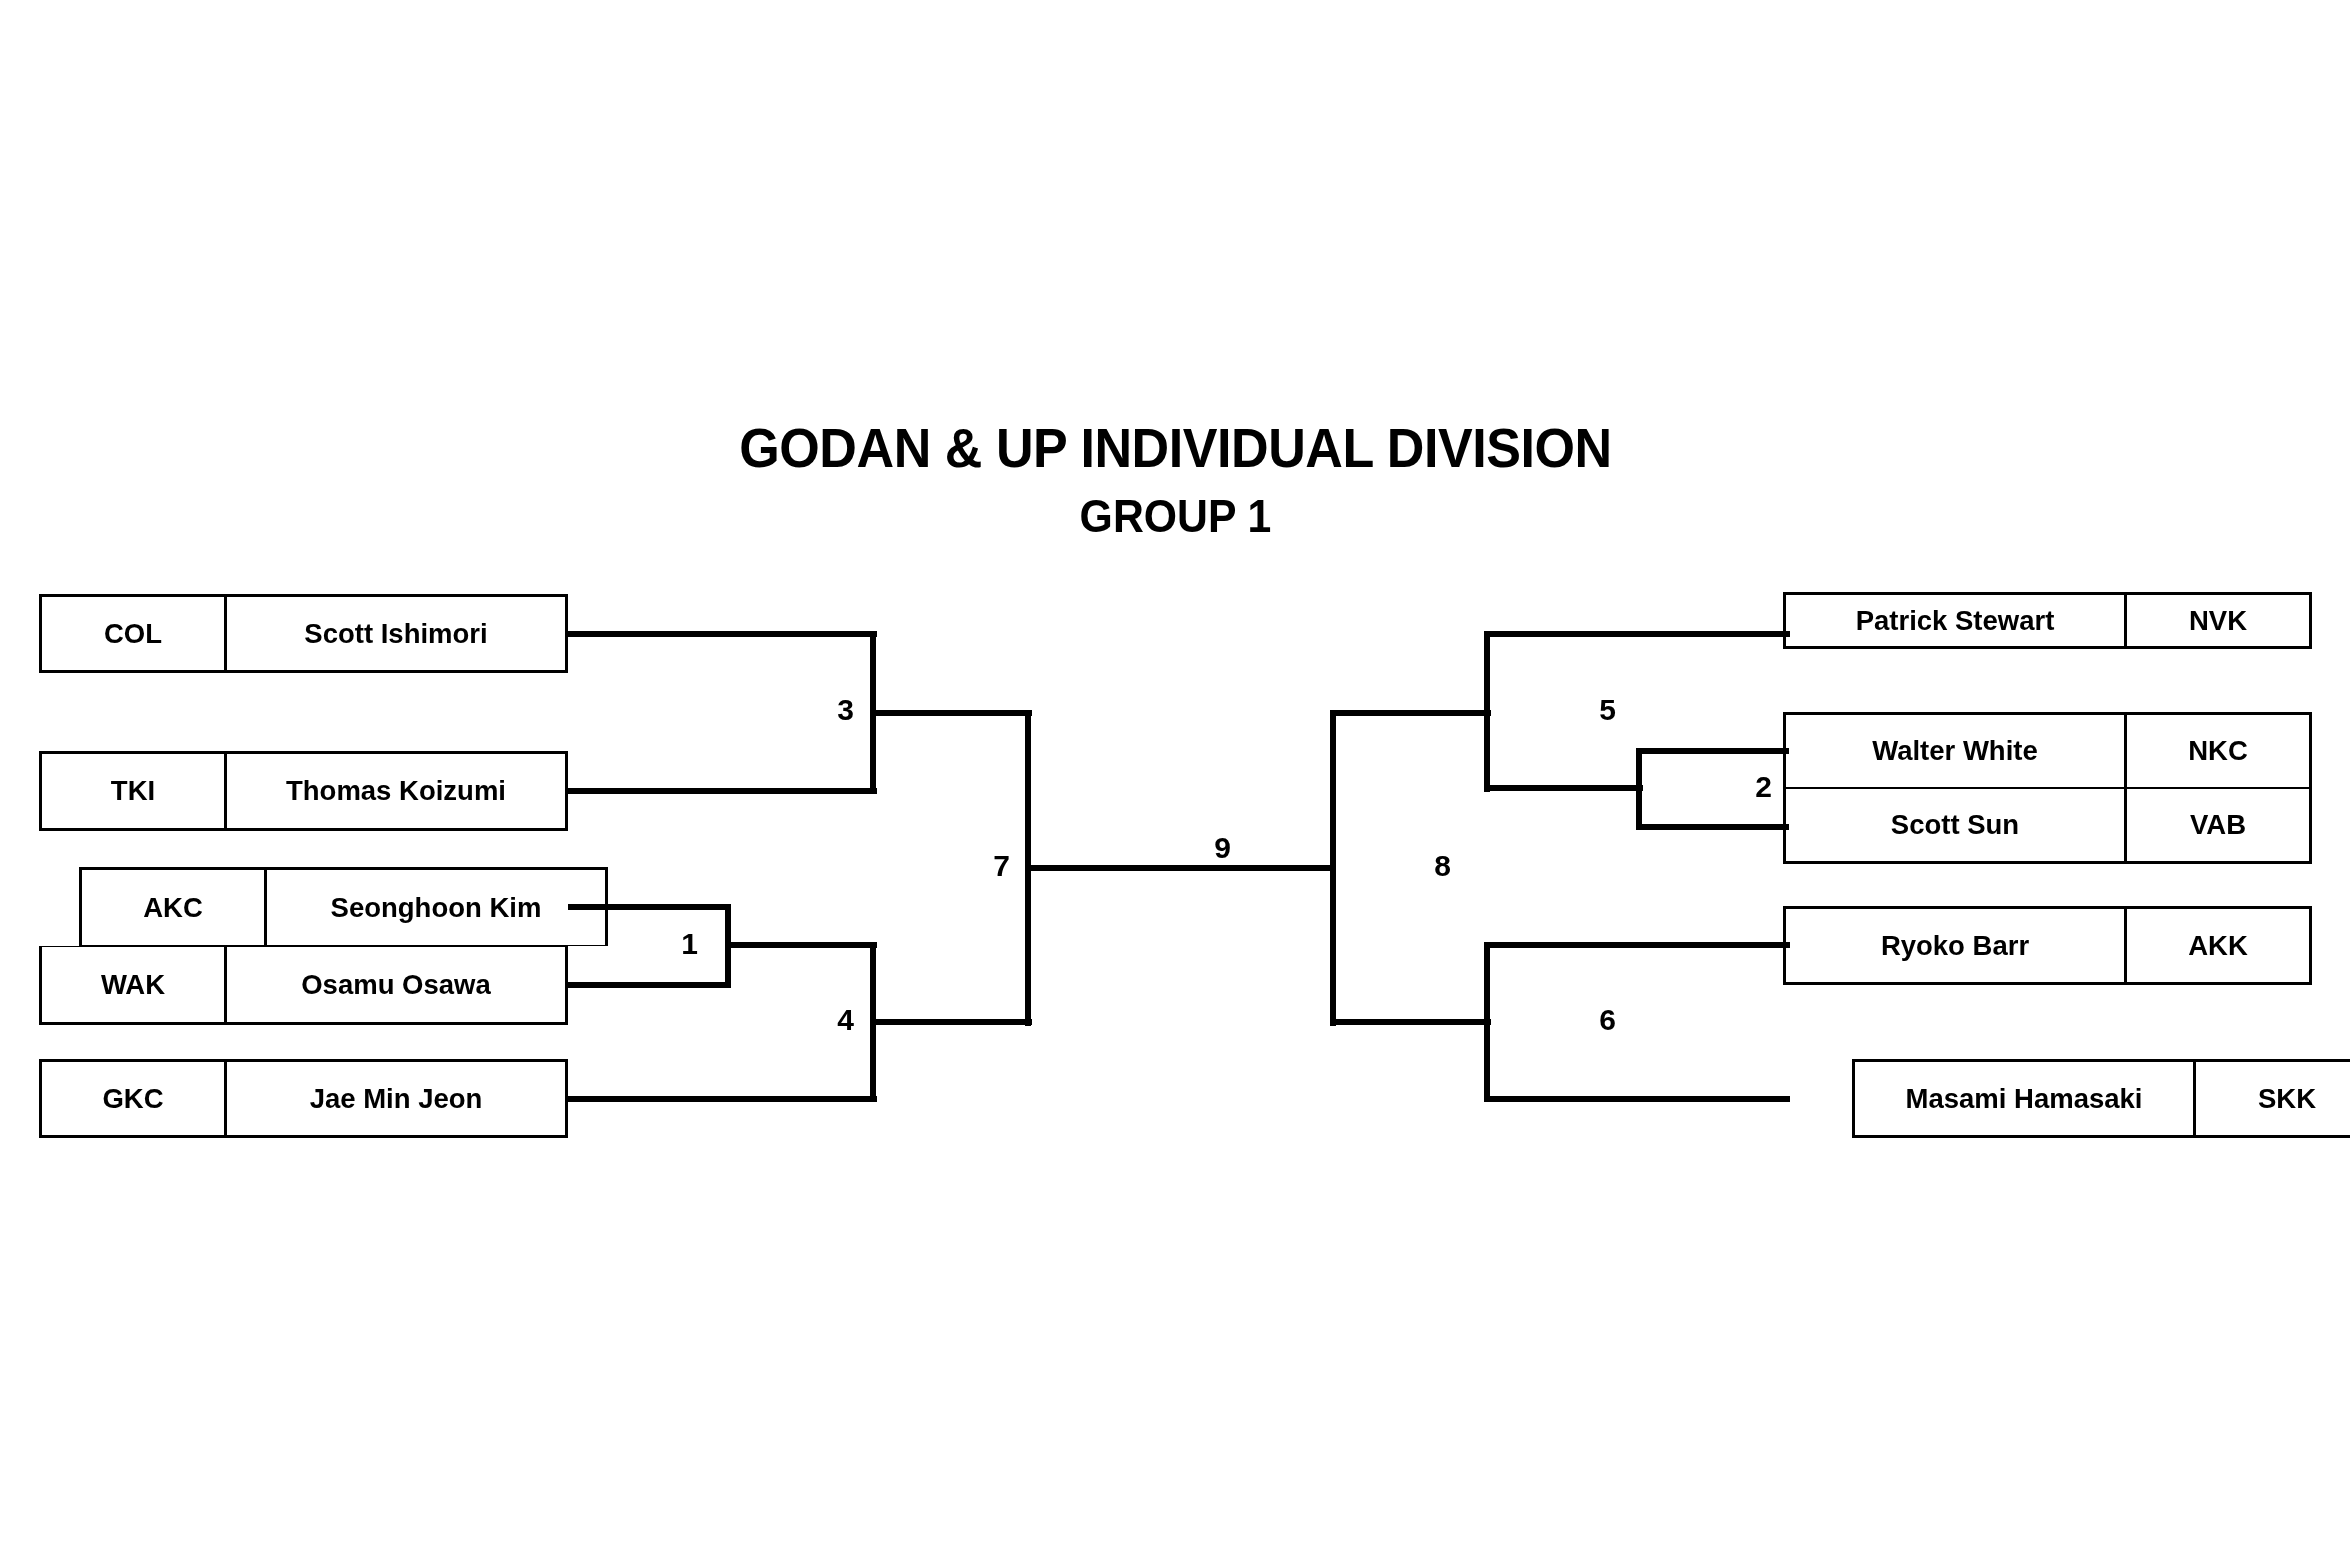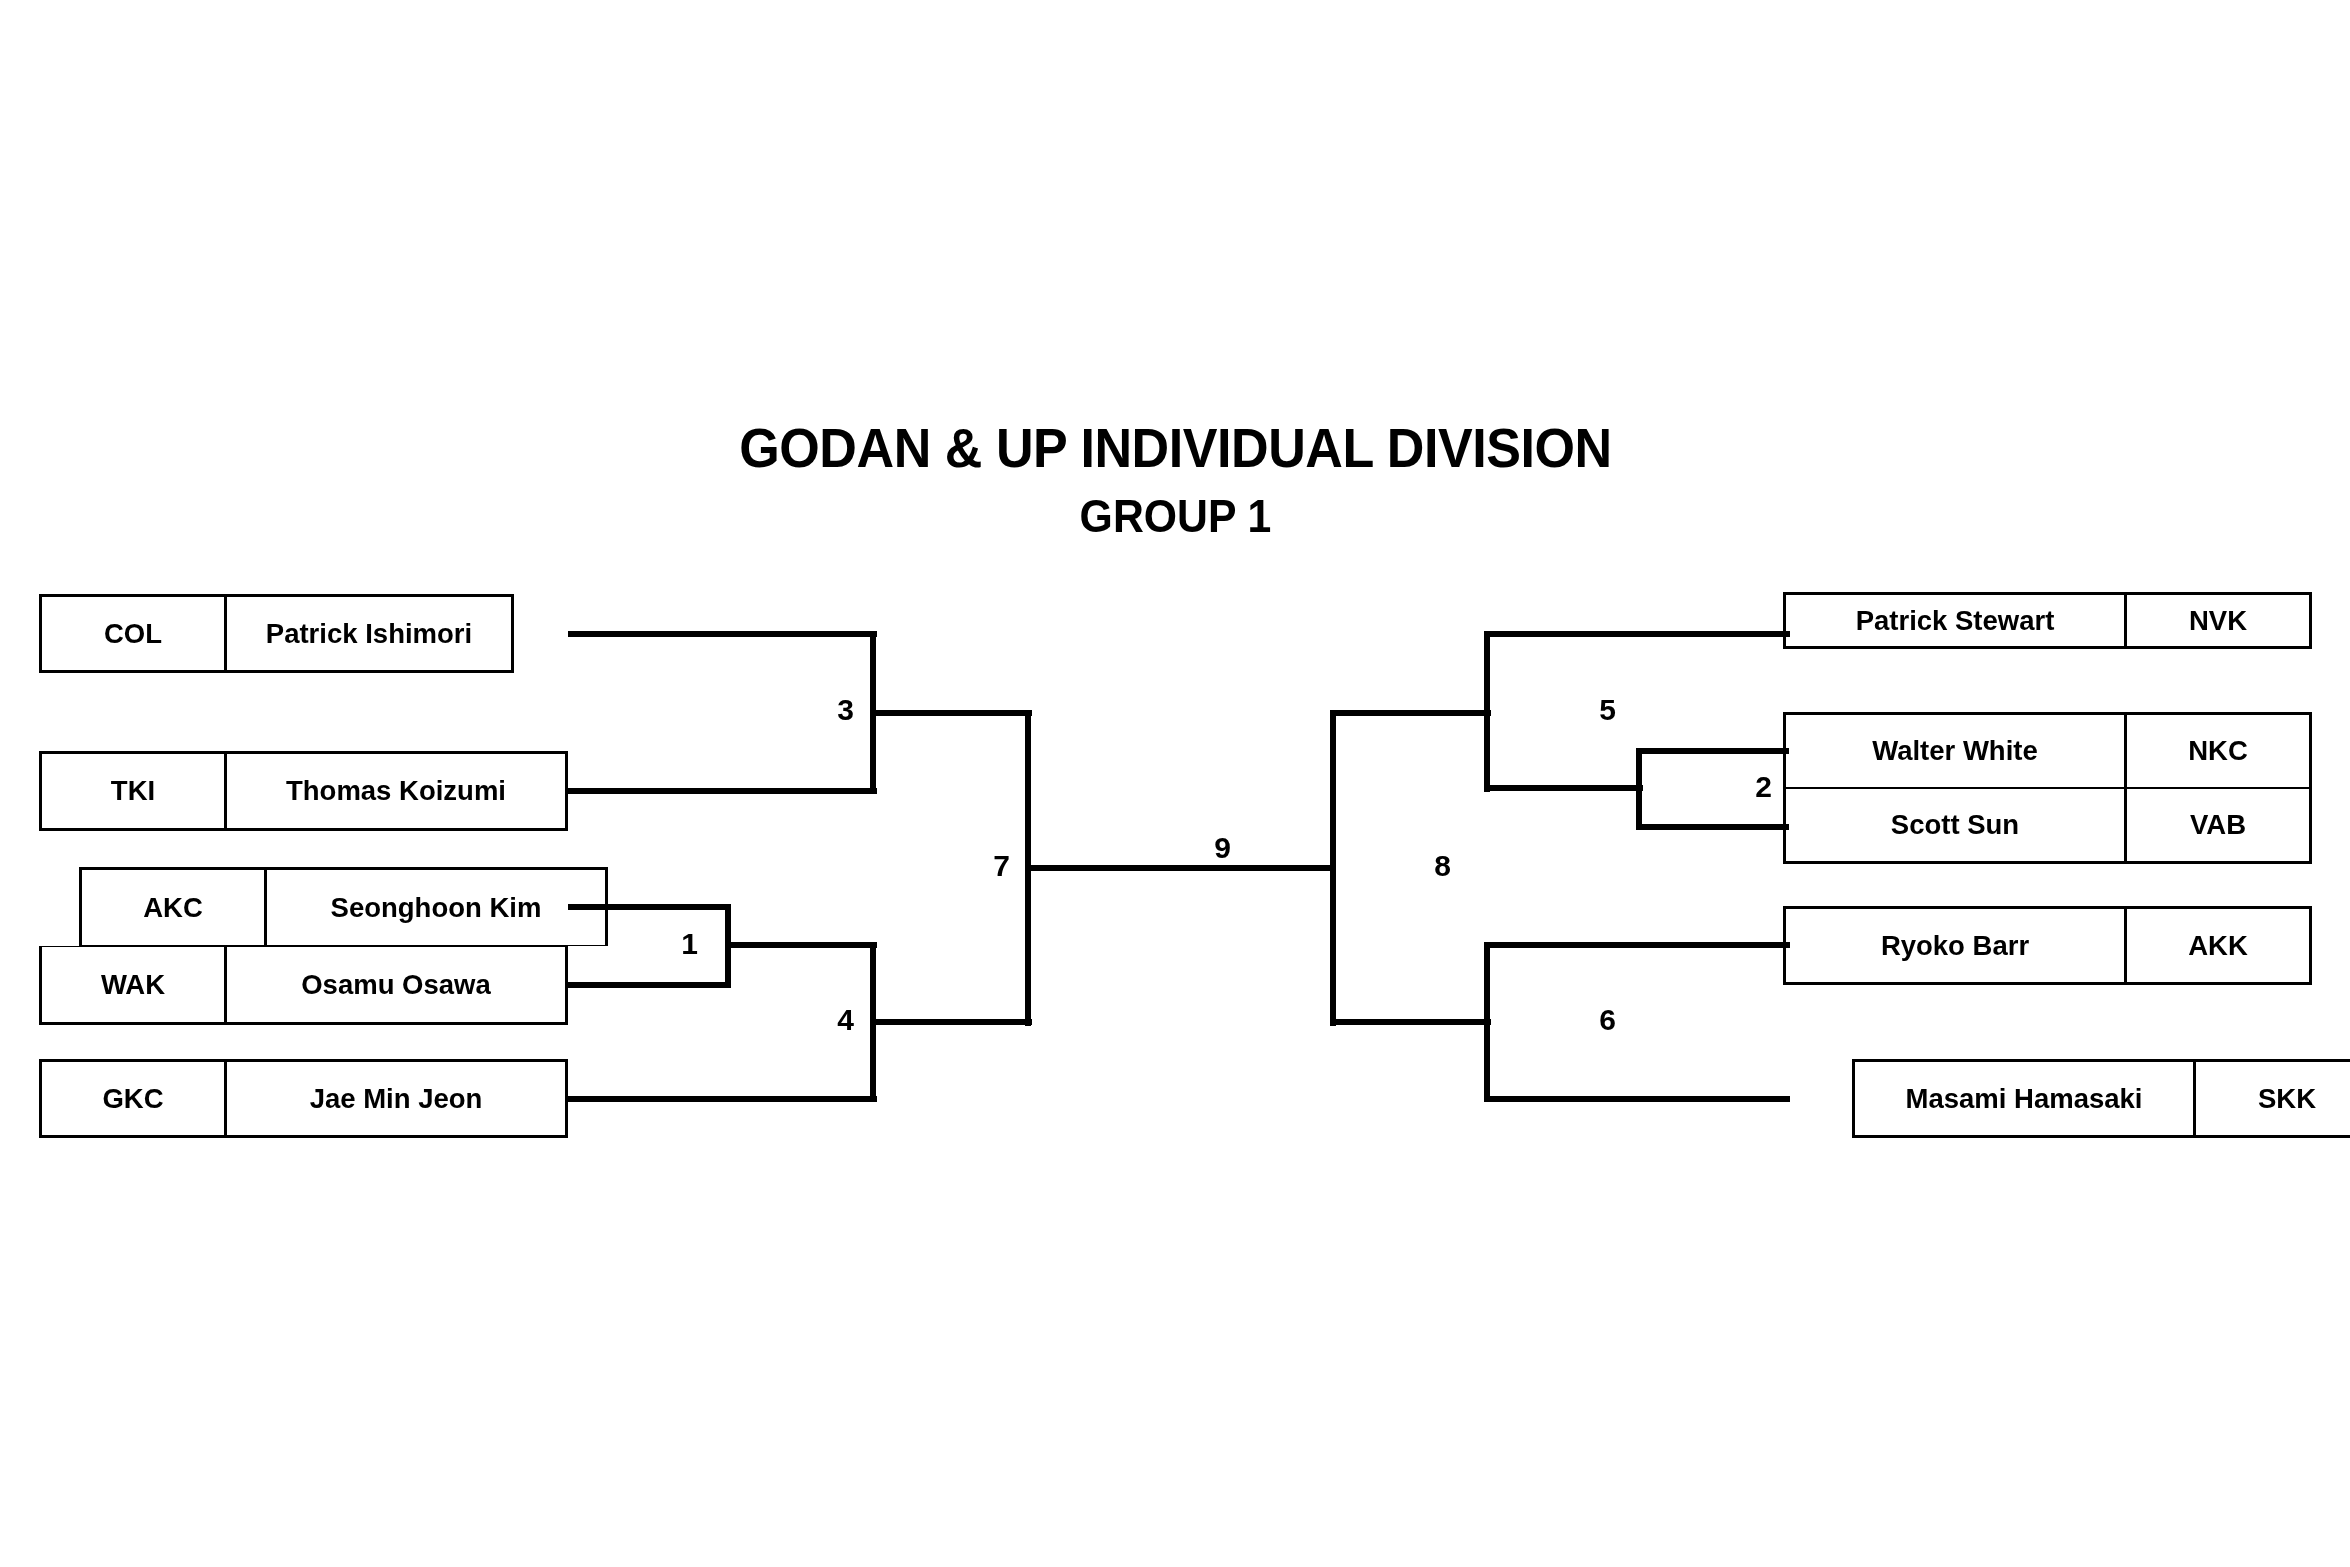--- a/index.html
+++ b/index.html
@@ -102,23 +102,23 @@
   }
 </style>
 </head>
 <body>
 
 <div id="stage">
 
   <div class="title-main">GODAN &amp; UP INDIVIDUAL DIVISION</div>
   <div class="title-sub">GROUP 1</div>
 
-  <div class="cbox" style="left:39px; top:594px; width:475px; height:79px;">
+  <div class="cbox" style="left:39px; top:594px; width:529px; height:79px;">
     <div class="cell code-left">COL</div>
-    <div class="cell name-left">Patrick Ishimori</div>
+    <div class="cell name-left">Scott Ishimori</div>
   </div>
 
   <div class="cbox" style="left:39px; top:751px; width:529px; height:80px;">
     <div class="cell code-left">TKI</div>
     <div class="cell name-left">Thomas Koizumi</div>
   </div>
 
   <div class="cbox pair-top" style="left:39px; top:867px; width:529px; height:79px;margin-left:40px;">
     <div class="cell code-left">AKC</div>
     <div class="cell name-left">Seonghoon Kim</div>

